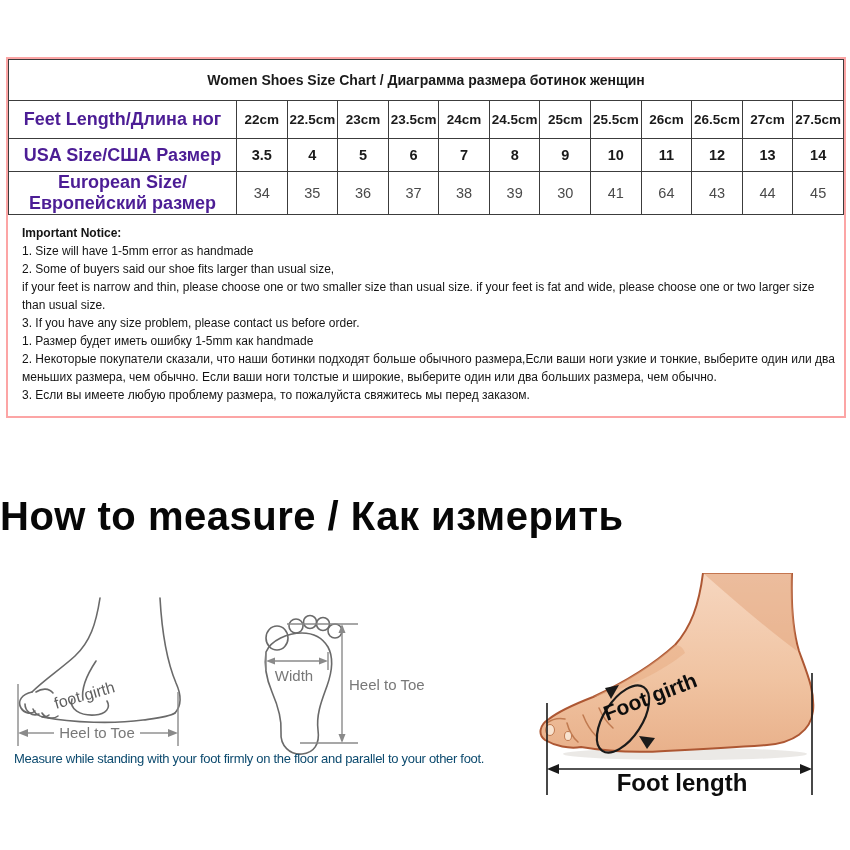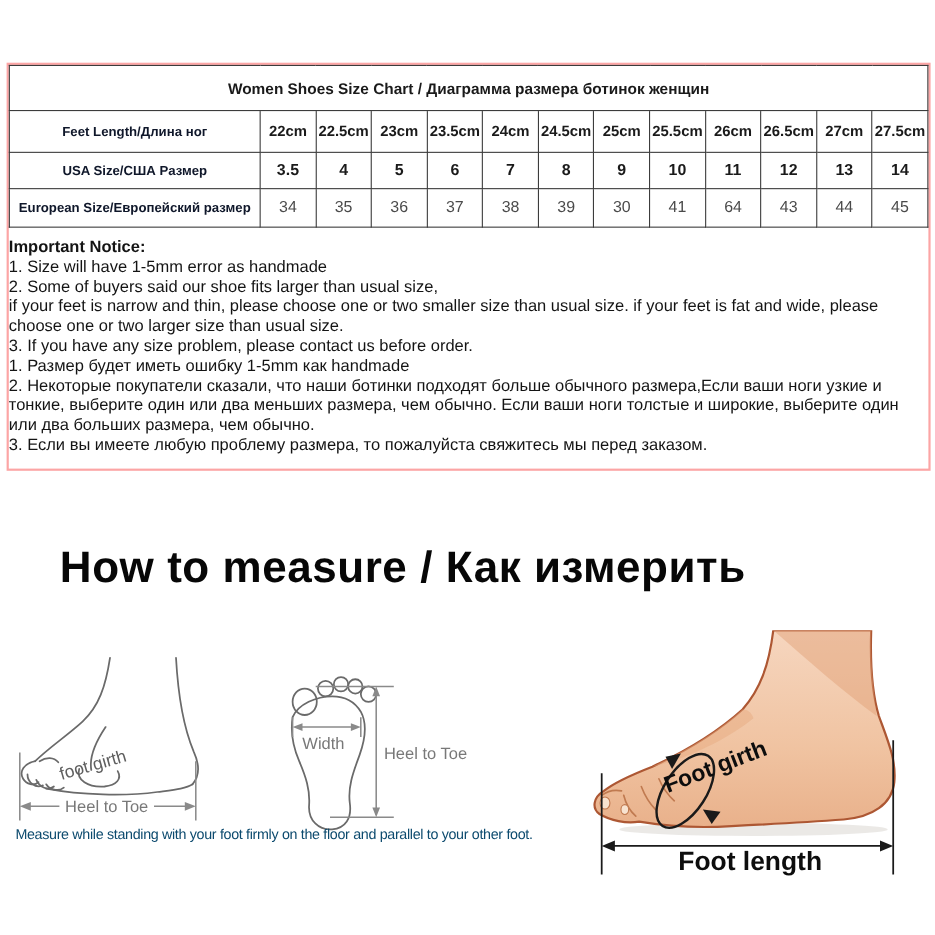--- a/index.html
+++ b/index.html
@@ -8,29 +8,29 @@
 
   
   .chart-box{position:absolute;left:6px;top:57px;width:836px;border:2px solid #fca5a5;background:#fff;}
   table.size-table{width:100%;border-collapse:collapse;table-layout:fixed;}
   table.size-table td{border:1px solid #3c3c3c;text-align:center;vertical-align:middle;
                       font-size:14px;padding:0 1px;overflow:hidden;}
   td.title-cell{height:40px;font-weight:bold;font-size:14.5px;border-bottom:1px solid #3c3c3c;}
   tr.row-feet td{height:37px;font-weight:bold;font-size:13.5px;}
   tr.row-usa td{height:32px;font-weight:bold;font-size:14.5px;}
   tr.row-eur td{height:34px;font-weight:normal;color:#4a4a4a;font-size:14.5px;}
-  tr.row-feet td.lbl, tr.row-usa td.lbl, tr.row-eur td.lbl{font-weight:bold;color:#0f172a;font-size:12px;}
-
-  .notices{padding:9px 7px 12px 0;font-size:15px;line-height:18px;color:#141414;}
+  tr.row-feet td.lbl, tr.row-usa td.lbl, tr.row-eur td.lbl{font-weight:bold;color:#4c1d95;font-size:18px;}
+
+  .notices{padding:9px 7px 12px 14px;font-size:12px;line-height:18px;color:#141414;}
   .notices .nh{font-weight:bold;}
   .notices div{margin:0;}
   .ru-block{margin-top:13px;}
 
   
-  .measure-heading{position:absolute;left:0;top:494px;width:678px;text-align:right;
+  .measure-heading{position:absolute;left:0;top:494px;width:678px;text-align:left;
                    font-size:40px;font-weight:bold;color:#070707;letter-spacing:0.5px;}
 
   
   .diag{position:absolute;}
   svg text{font-family:"Liberation Sans",sans-serif;}
   .sketch-label{fill:#787878;font-size:15px;}
   .sketch-girth{fill:#5f5f5f;font-size:16px;}
   .photo-girth{fill:#0d0d0d;font-size:21px;font-weight:bold;}
   .photo-length{fill:#0d0d0d;font-size:24px;font-weight:bold;}
 

